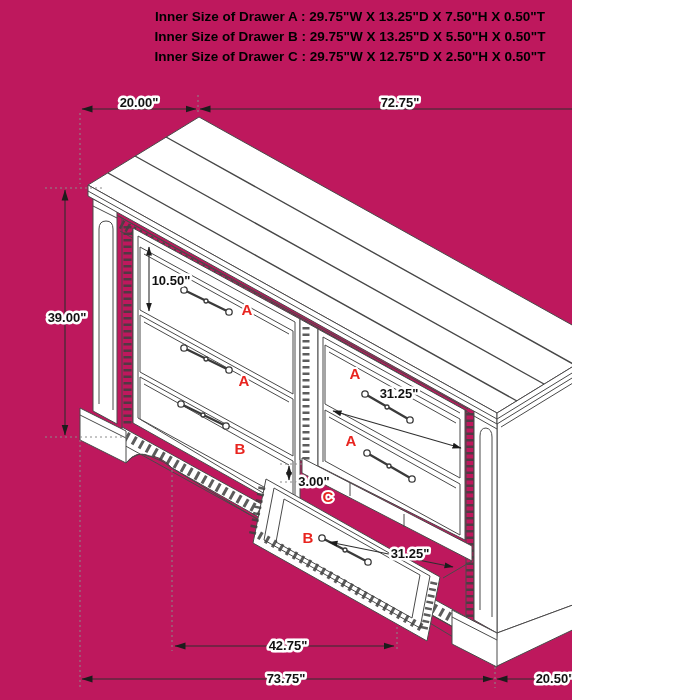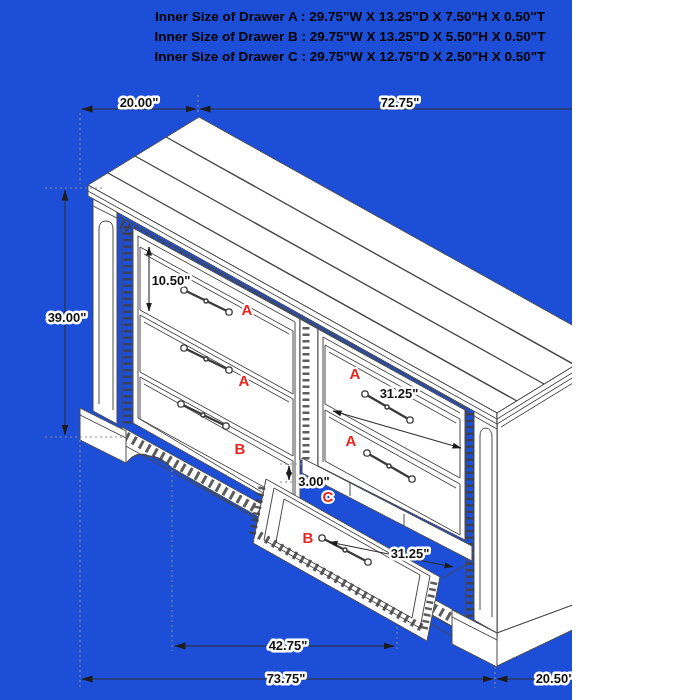--- a/index.html
+++ b/index.html
@@ -1,16 +1,16 @@
 <!DOCTYPE html>
 <html><head>
 <meta charset="utf-8">
 <style>
   html,body{margin:0;padding:0;background:#ffffff;}
-  #stage{position:relative;width:572px;height:700px;background:#1d4ed8;overflow:hidden;
+  #stage{position:relative;width:572px;height:700px;background:#be185d;overflow:hidden;
          font-family:"Liberation Sans", sans-serif;}
   svg{position:absolute;left:0;top:0;}
   .ln{stroke:#4a4a4a;stroke-width:1;fill:none;}
   .ln15{stroke:#474747;stroke-width:1.4;fill:none;}
   .face{fill:#ffffff;stroke:#4a4a4a;stroke-width:1;}
   .rope{stroke:#3f3f3f;fill:none;opacity:.85;}
   .dotted{stroke:#8a8a8a;stroke-width:1;stroke-dasharray:2 3;fill:none;}
   .dim{stroke:#2f2f2f;stroke-width:1.1;fill:none;}
   .dimtext{font:bold 13px "Liberation Sans", sans-serif;fill:#111;
            paint-order:stroke;stroke:#ffffff;stroke-width:5px;stroke-linejoin:round;

